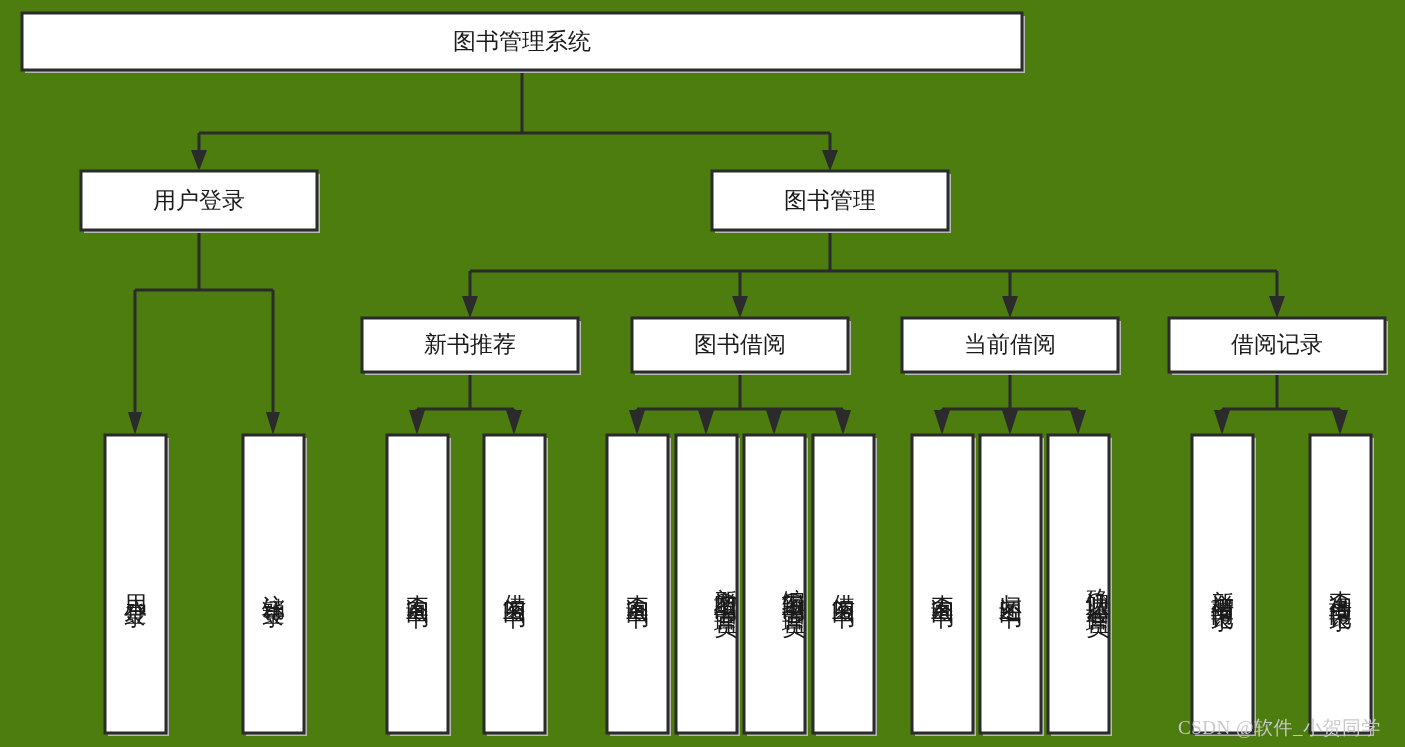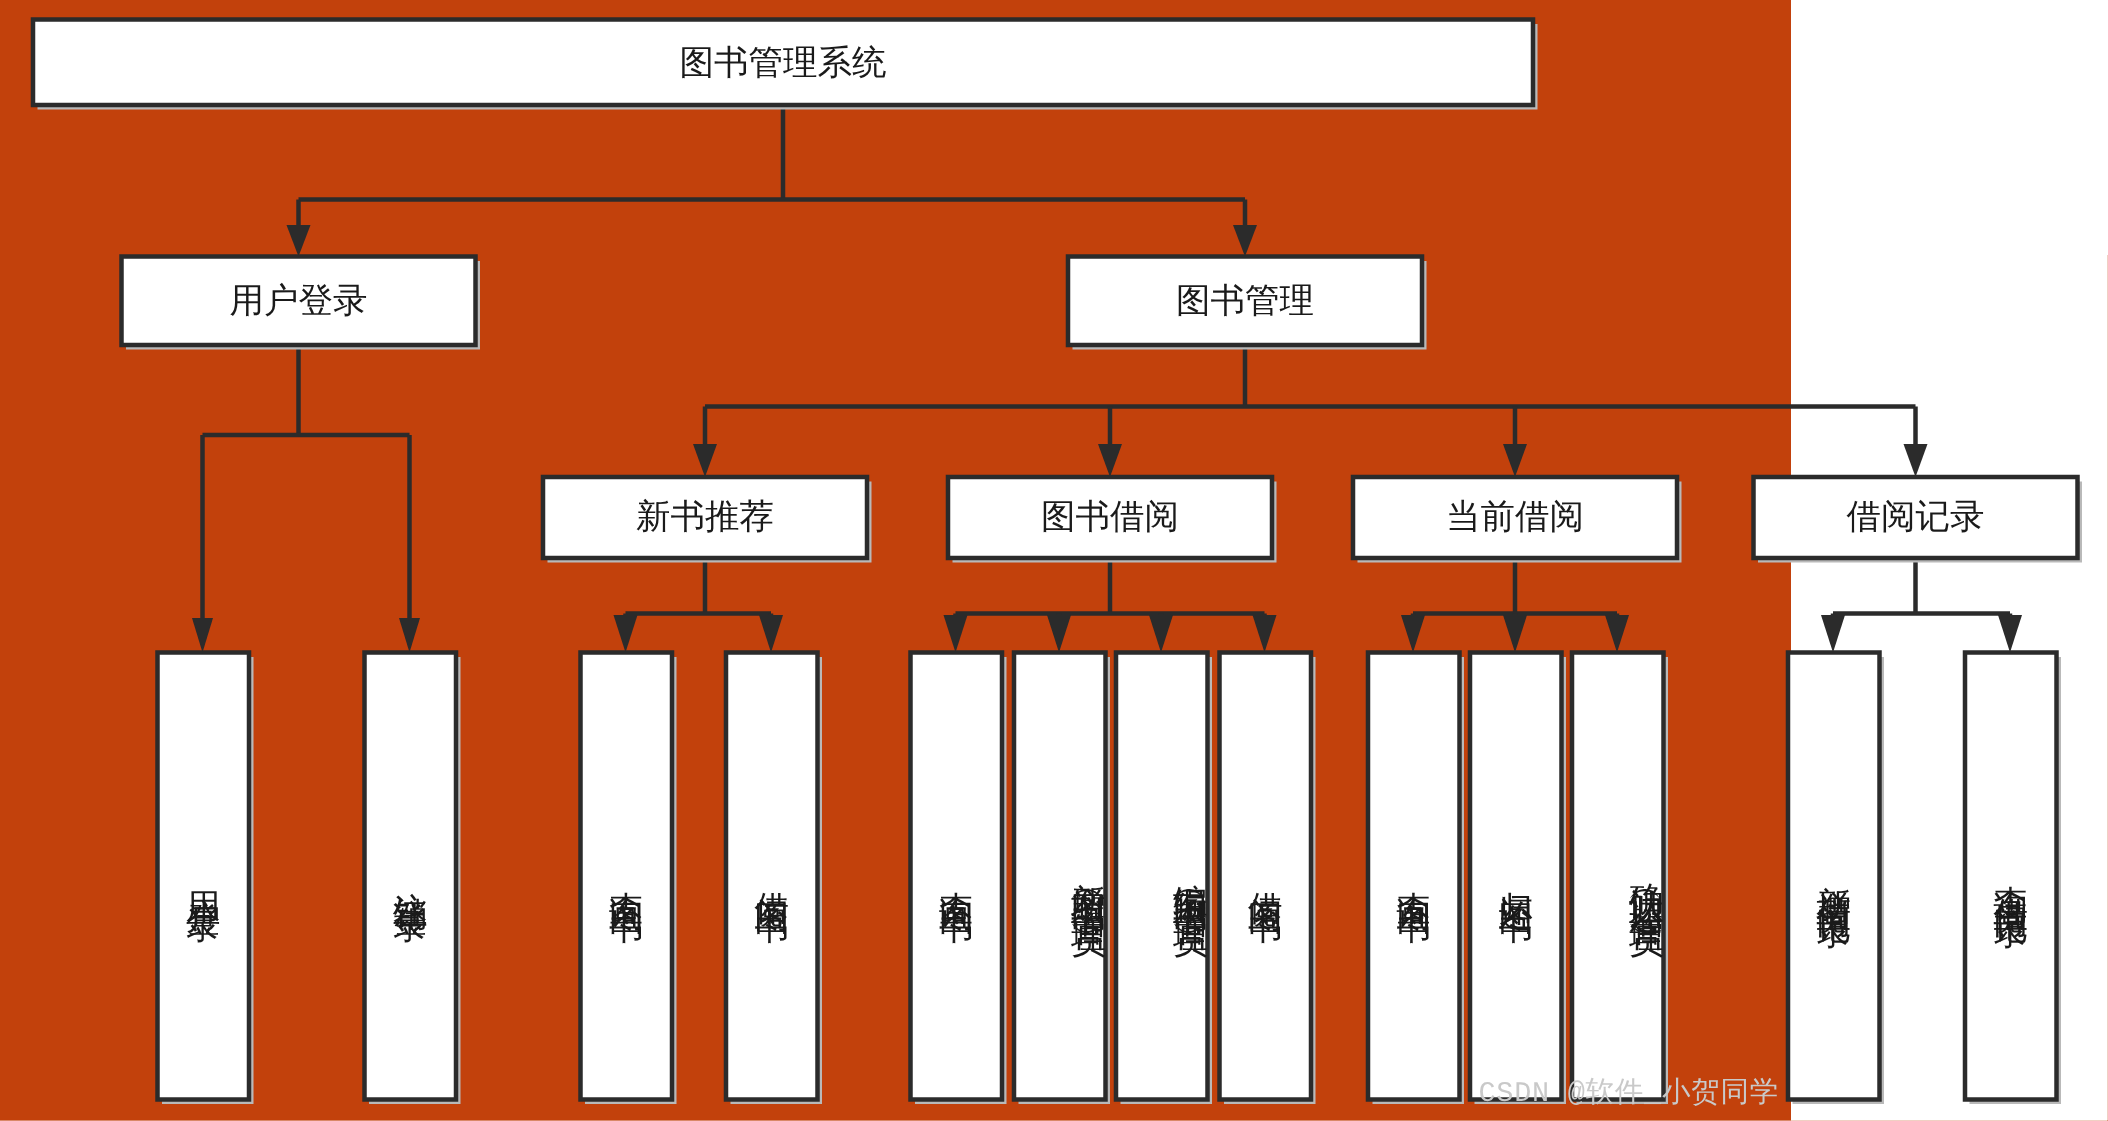--- a/index.html
+++ b/index.html
@@ -10,23 +10,23 @@
   }
   body {
     width: 1405px;
     height: 747px;
     font-family: "Liberation Sans", "DejaVu Sans", sans-serif;
     overflow: hidden;
     position: relative;
   }
   #diagram-root {
     position: relative;
-    width: 1194px;
+    width: 1405px;
     height: 747px;
-    background: #c2410c;
+    background: #4d7c0f;
   }
   svg#flow-svg {
     position: absolute;
     left: 0;
     top: 0;
     width: 1405px;
     height: 747px;
   }
   .node-box {
     fill: #ffffff;
@@ -63,23 +63,23 @@
     text-orientation: upright;
     letter-spacing: 4px;
     line-height: 1;
     white-space: nowrap;
     display: flex;
     justify-content: center;
     pointer-events: none;
   }
   .watermark {
     position: absolute;
-    right: 8px;
+    right: 24px;
     bottom: 6px;
-    font-family: Liberation Mono, monospace;
+    font-family: Liberation Serif, serif;
     font-size: 19px;
     color: #c9c9c9;
     white-space: nowrap;
     letter-spacing: 0.5px;
     margin-top: 16px;
   }
 </style>
 </head>
 <body>
 

